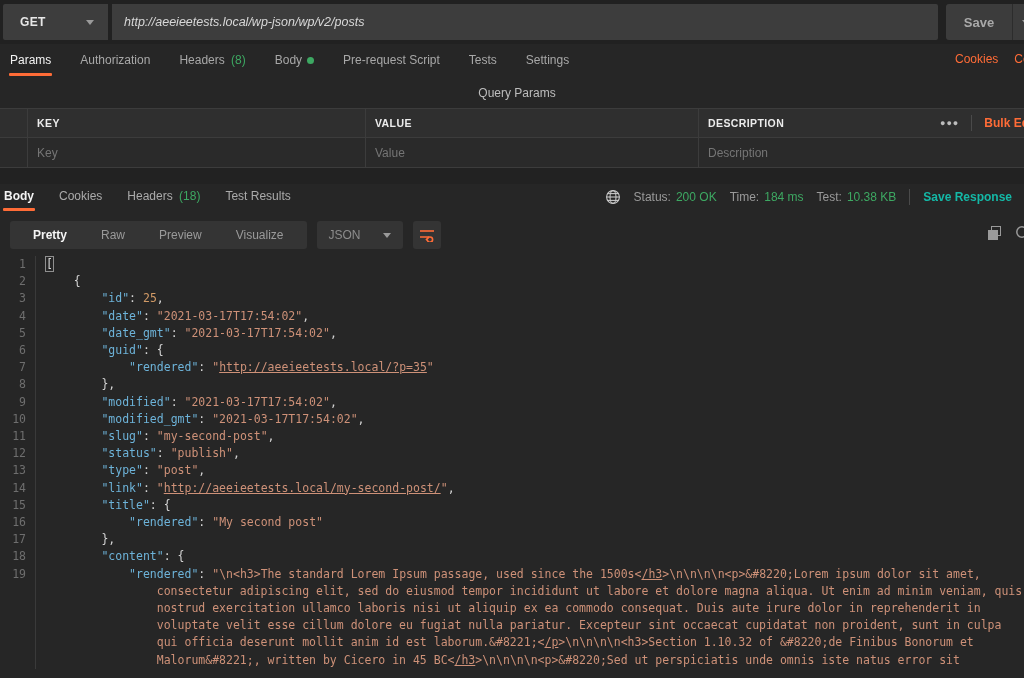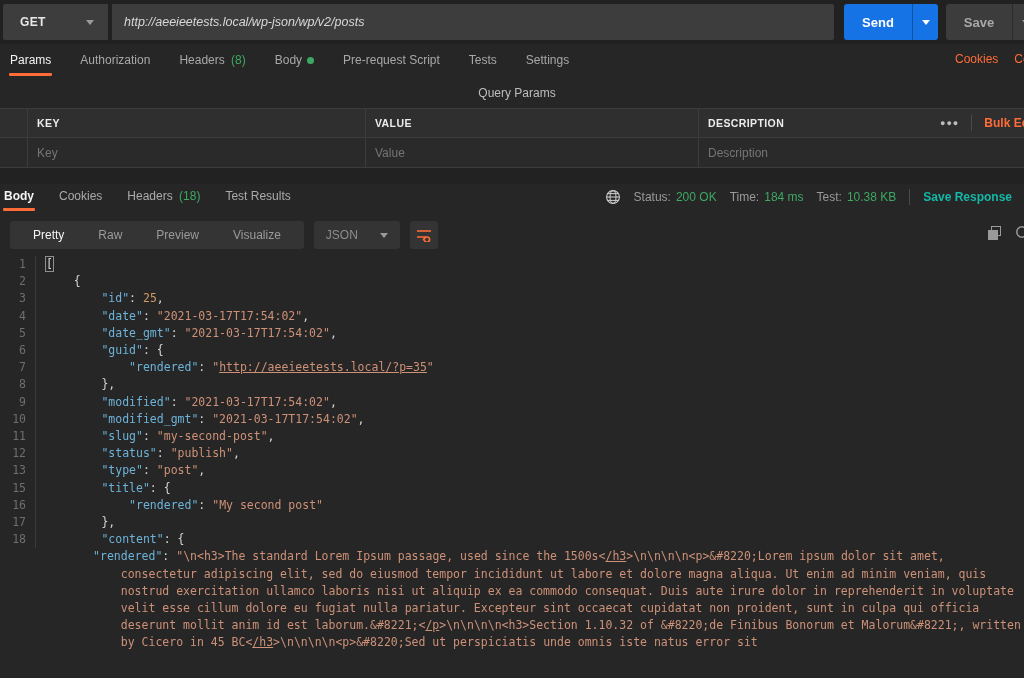--- a/index.html
+++ b/index.html
@@ -66,21 +66,21 @@
   .resp-tab.active::after { content:""; position:absolute; left:0; right:0; bottom:0; height:3px; background:#ff6c37; border-radius:1px; }
   .resp-tab .count { color:#3da862; margin-left:3px; font-weight:normal; }
   .resp-meta { margin-left:auto; display:flex; align-items:center; gap:13px; padding:0 12px 6px 0; font-size:12px; }
   .meta-label { color:#9a9a9a; }
   .meta-value { color:#3da862; margin-left:-8px; }
   .save-response { color:#14b8a6; font-weight:bold; cursor:pointer; white-space:nowrap; }
   
   .resp-toolbar { display:flex; align-items:center; margin:10px 0 0 10px; height:28px; position:relative; }
   .view-tabs { display:flex; background:#343434; border-radius:3px; height:28px; align-items:center; padding:0 6px; }
   .view-tab { font-size:12px; color:#9a9a9a; padding:0 17px; cursor:pointer; }
-  .view-tab.active { color:#f5f5f5; font-weight:normal; }
+  .view-tab.active { color:#f5f5f5; font-weight:bold; }
   .format-select { margin-left:10px; background:#343434; border-radius:3px; height:28px; display:flex; align-items:center; gap:22px; padding:0 12px; cursor:pointer; }
   .format-select .label { font-size:12px; color:#8d8d8d; }
   .wrap-btn { margin-left:10px; background:#343434; border-radius:3px; height:28px; width:28px; display:flex; align-items:center; justify-content:center; cursor:pointer; }
   .code-tools { position:absolute; left:978px; top:4px; display:flex; align-items:center; gap:12px; }
   .copy-icon { position:relative; width:15px; height:15px; cursor:pointer; }
   .copy-icon .back { position:absolute; left:3px; top:0; width:10px; height:10px; border:1px solid #9a9a9a; background:transparent; }
   .copy-icon .front { position:absolute; left:0; top:4px; width:10px; height:10px; background:#9a9a9a; }
   
   .code { margin-top:7px; font-family:"DejaVu Sans Mono", monospace; font-size:11.5px; line-height:17.2px; }
   .line { display:flex; }
@@ -101,26 +101,20 @@
 
 <div class="app">
 
   <div class="req-bar">
     <div class="method-select">
       <span class="label">GET</span>
       <span class="caret"></span>
     </div>
     <div class="url-wrap">
       <input type="text" value="http://aeeieetests.local/wp-json/wp/v2/posts" style="">
-    </div>
-    <div class="send-btn">
-      <span class="main">Send</span>
-      <span class="arrow">
-          <span class="caret"></span>
-        </span>
     </div>
     <div class="save-btn">
       <span class="main">Save</span>
       <span class="arrow">
           <span class="caret"></span>
         </span>
     </div>
   </div>
 
   <div class="req-tabs" id="req-tabs">
@@ -271,33 +265,38 @@
       </div>
       <div class="line">
         <span class="ln">12</span>
         <span class="lc"><span class="t-p">        </span><span class="t-k">"status"</span><span class="t-p">: </span><span class="t-s">"publish"</span><span class="t-p">,</span></span>
       </div>
       <div class="line">
         <span class="ln">13</span>
         <span class="lc"><span class="t-p">        </span><span class="t-k">"type"</span><span class="t-p">: </span><span class="t-s">"post"</span><span class="t-p">,</span></span>
       </div>
       <div class="line">
+        <span class="ln">14</span>
+        <span class="lc"><span class="t-p">        </span><span class="t-k">"link"</span><span class="t-p">: </span><span class="t-s">"</span><span class="t-l">http://aeeieetests.local/my-second-post/</span><span class="t-s">"</span><span class="t-p">,</span></span>
+      </div>
+      <div class="line">
         <span class="ln">15</span>
         <span class="lc"><span class="t-p">        </span><span class="t-k">"title"</span><span class="t-p">: {</span></span>
       </div>
       <div class="line">
         <span class="ln">16</span>
         <span class="lc"><span class="t-p">            </span><span class="t-k">"rendered"</span><span class="t-p">: </span><span class="t-s">"My second post"</span></span>
       </div>
       <div class="line">
         <span class="ln">17</span>
         <span class="lc"><span class="t-p">        },</span></span>
       </div>
       <div class="line">
         <span class="ln">18</span>
         <span class="lc"><span class="t-p">        </span><span class="t-k">"content"</span><span class="t-p">: {</span></span>
       </div>
       <div class="line">
+        <span class="ln">19</span>
         <span class="lc hang"><span class="t-p">            </span><span class="t-k">"rendered"</span><span class="t-p">: </span><span class="t-s">"\n&lt;h3&gt;The standard Lorem Ipsum passage, used since the 1500s&lt;</span><span class="t-u">/h3</span><span class="t-s">&gt;\n\n\n\n&lt;p&gt;&amp;#8220;Lorem ipsum dolor sit amet, consectetur adipiscing elit, sed do eiusmod tempor incididunt ut labore et dolore magna aliqua. Ut enim ad minim veniam, quis nostrud exercitation ullamco laboris nisi ut aliquip ex ea commodo consequat. Duis aute irure dolor in reprehenderit in voluptate velit esse cillum dolore eu fugiat nulla pariatur. Excepteur sint occaecat cupidatat non proident, sunt in culpa qui officia deserunt mollit anim id est laborum.&amp;#8221;&lt;</span><span class="t-u">/p</span><span class="t-s">&gt;\n\n\n\n&lt;h3&gt;Section 1.10.32 of &amp;#8220;de Finibus Bonorum et Malorum&amp;#8221;, written by Cicero in 45 BC&lt;</span><span class="t-u">/h3</span><span class="t-s">&gt;\n\n\n\n&lt;p&gt;&amp;#8220;Sed ut perspiciatis unde omnis iste natus error sit</span></span>
       </div>
     </div>
 
 </div>
 
 </body></html>

